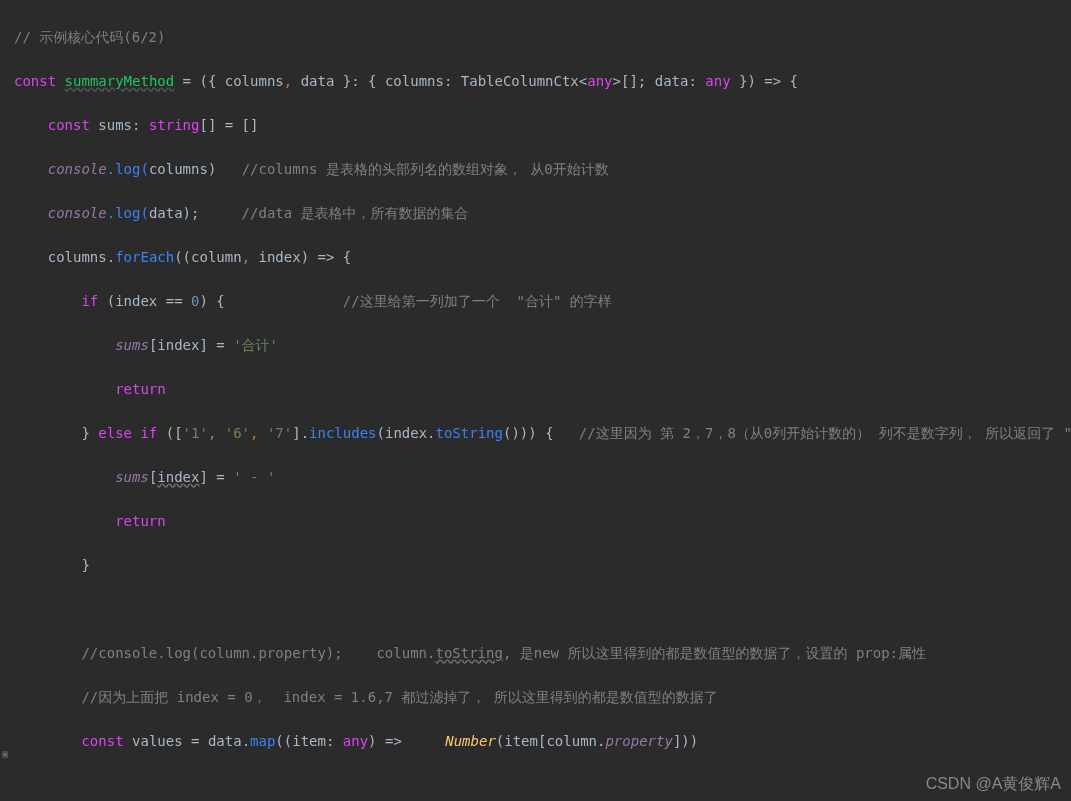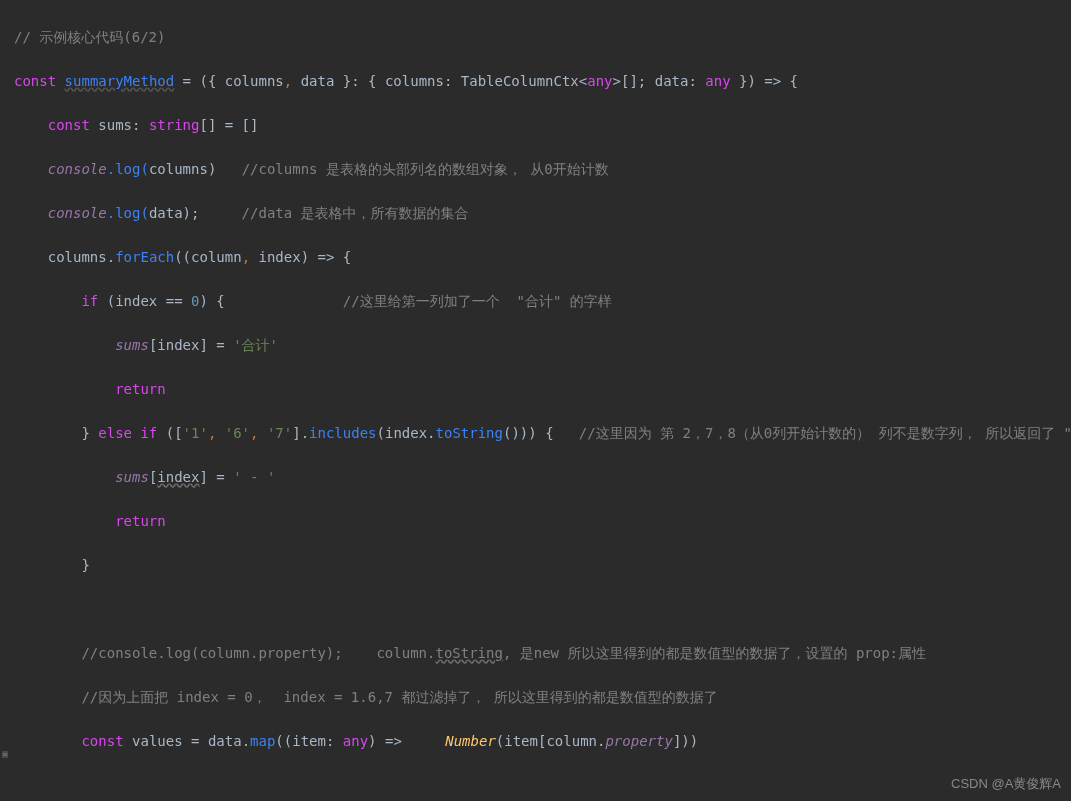--- a/index.html
+++ b/index.html
@@ -13,37 +13,37 @@
     height: 801px;
     overflow: hidden;
     position: relative;
   }
   .editor {
     padding: 4px 0 4px 14px;
     white-space: pre;
   }
   .line { display: block; min-height: 22px; }
   .kw { color: #d946ef; }
-  .fn-name { color: #3b82f6; text-decoration: underline; text-decoration-style: wavy; text-decoration-color: #555; }
+  .fn-name { color: #22c55e; text-decoration: underline; text-decoration-style: wavy; text-decoration-color: #555; }
   .punct { color: #cc7832; }
   .white { color: #a9b7c6; }
   .str { color: #6a8759; }
   .num { color: #6897bb; }
   .comment { color: #808080; }
   .console { color: #9876aa; font-style: italic; }
   .method { color: #3b82f6; }
   .number-cls { color: #ffc66d; font-style: italic; margin-left: 35px; }
   .var-i { color: #9876aa; font-style: italic; }
   .underwave { text-decoration: underline; text-decoration-style: wavy; text-decoration-color: #707070; }
   .watermark {
     position: absolute;
     bottom: 6px;
     right: 10px;
     color: #888;
-    font-size: 13px;
+    font-size: 16px;
     font-family: sans-serif;
   }
   .gutter-icon {
     position: absolute;
     left: 2px;
     bottom: 36px;
     color: #666;
     font-size: 10px;
   }
 </style>

